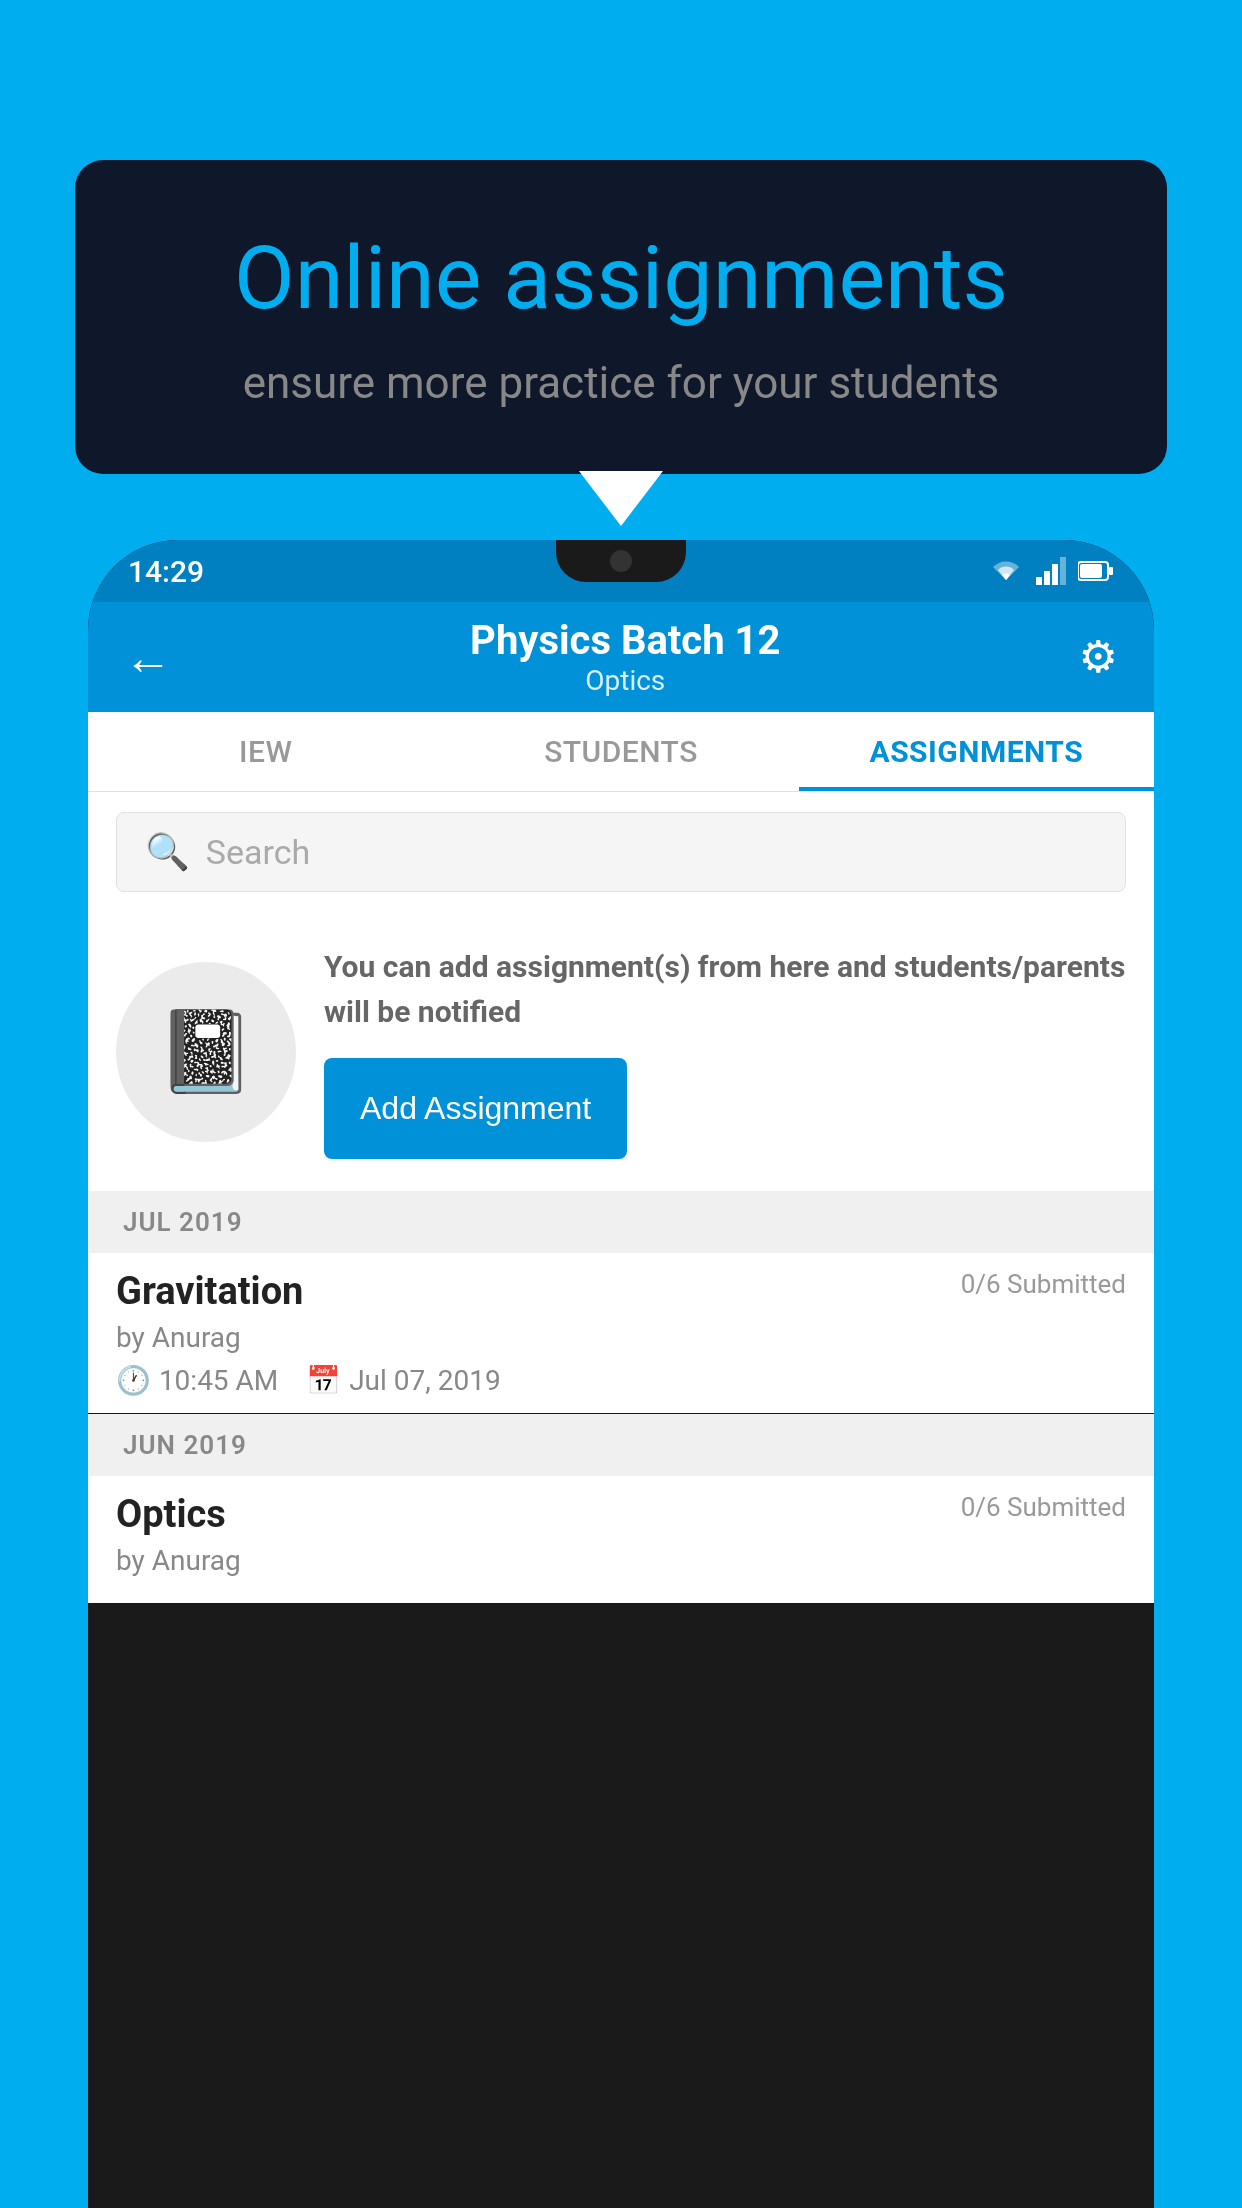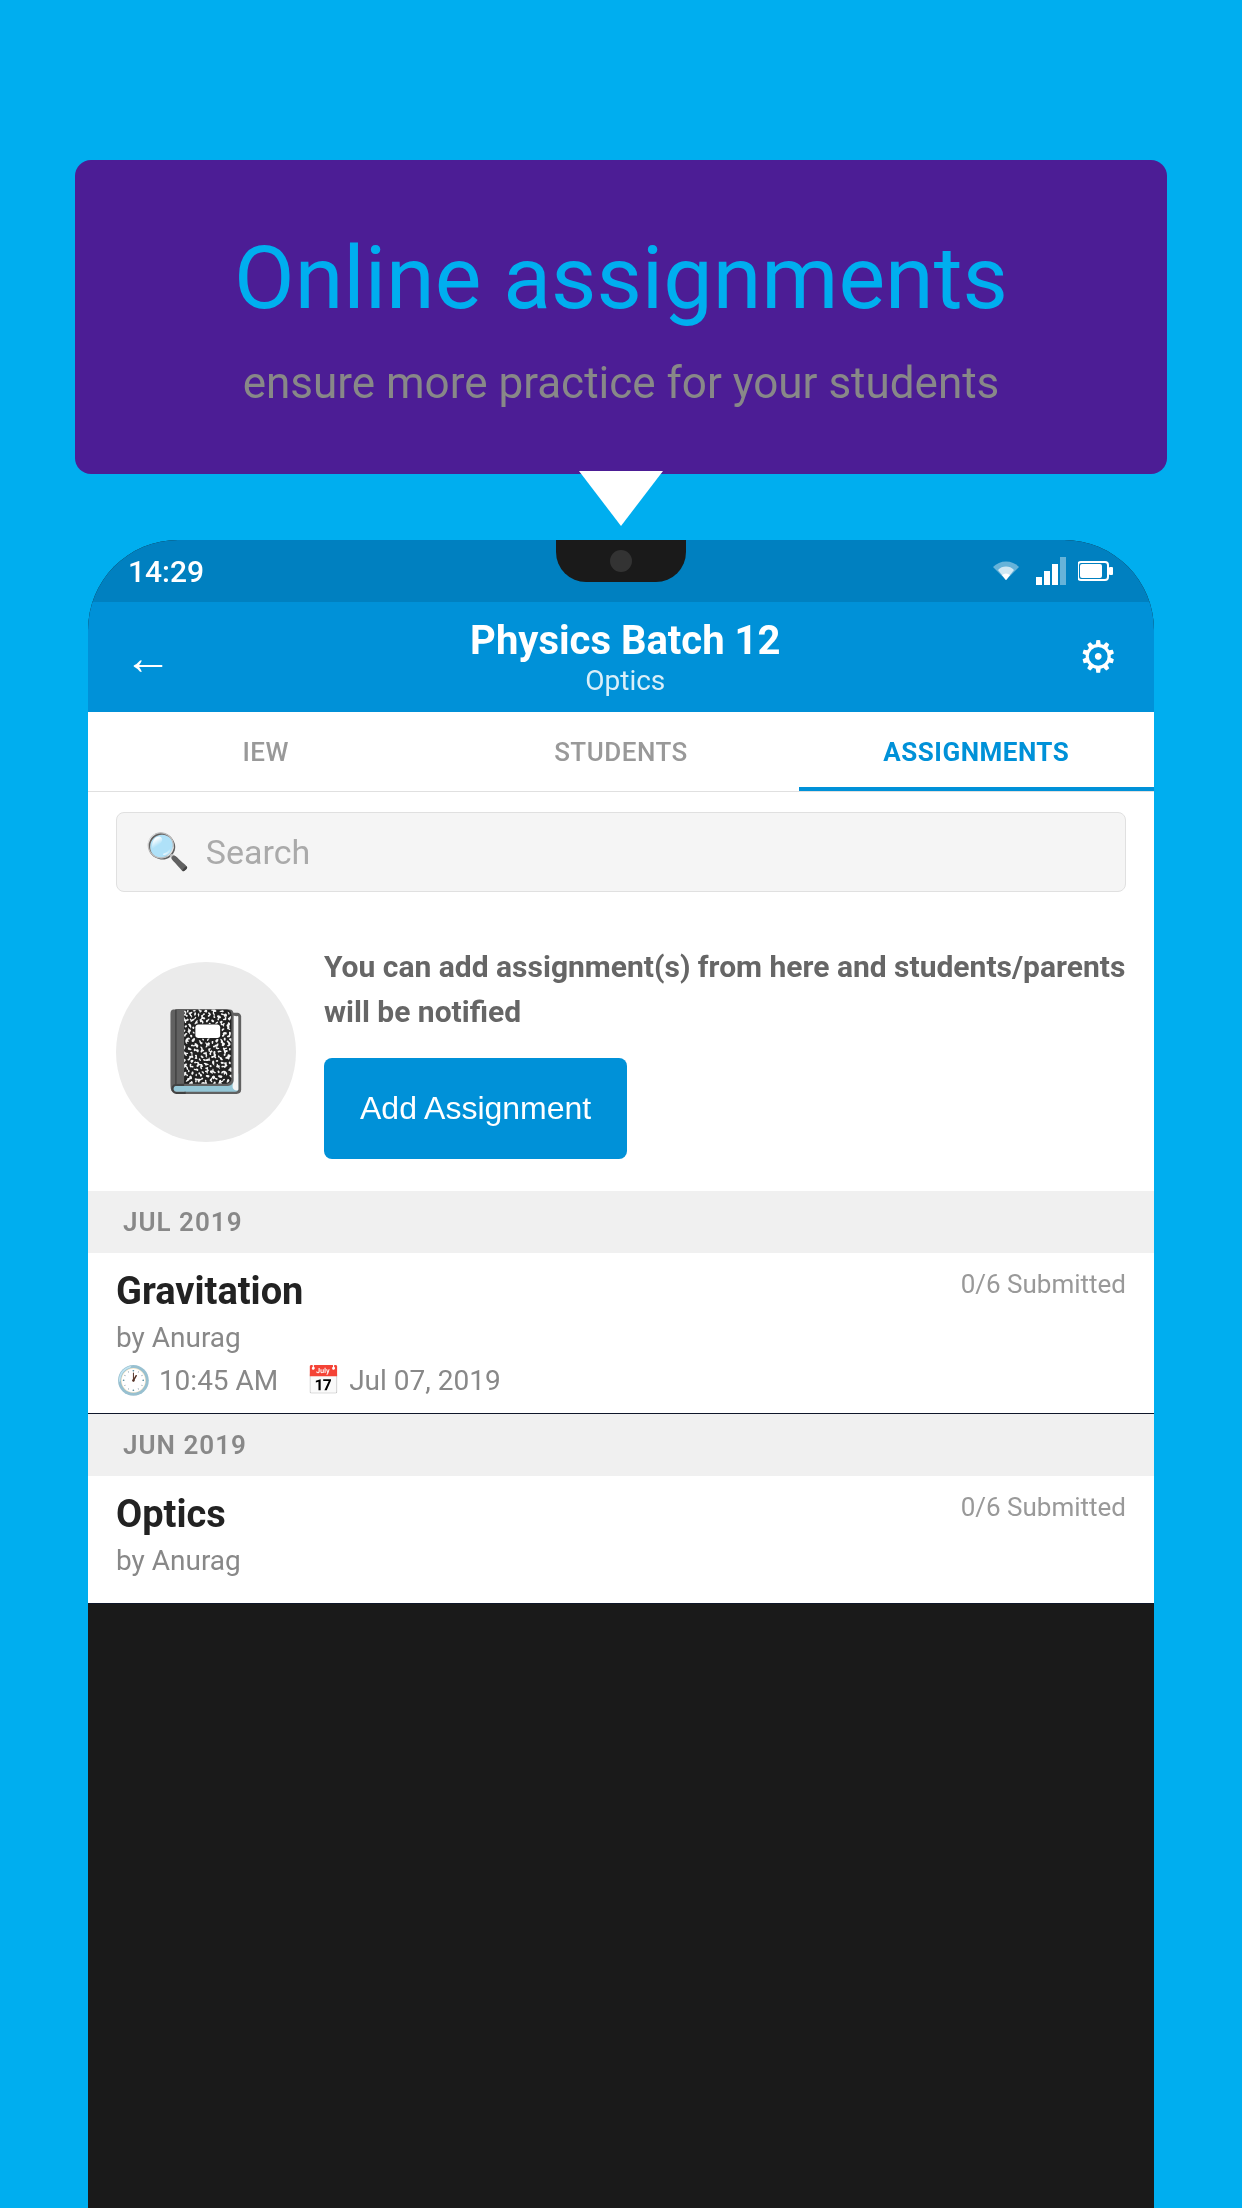--- a/index.html
+++ b/index.html
@@ -15,22 +15,22 @@
 
     
     .speech-bubble-container {
       position: absolute;
       top: 160px;
       left: 75px;
       right: 75px;
     }
 
     .speech-bubble {
-      background: #4c1d95;
-      border-radius: 16px;
+      background: #0f172a;
+      border-radius: 28px;
       padding: 70px 80px 65px 80px;
       text-align: center;
       position: relative;
     }
 
     .speech-bubble::after {
       content: '';
       position: absolute;
       bottom: -52px;
       left: 50%;
@@ -161,21 +161,21 @@
       display: flex;
       border-bottom: 1px solid #e0e0e0;
       height: 80px;
     }
 
     .tab-item {
       flex: 1;
       display: flex;
       align-items: center;
       justify-content: center;
-      font-size: 26px;
+      font-size: 30px;
       color: #999;
       font-weight: 500;
       letter-spacing: 0.5px;
       cursor: pointer;
       position: relative;
     }
 
     .tab-item.active {
       color: #0091D8;
       font-weight: 700;

